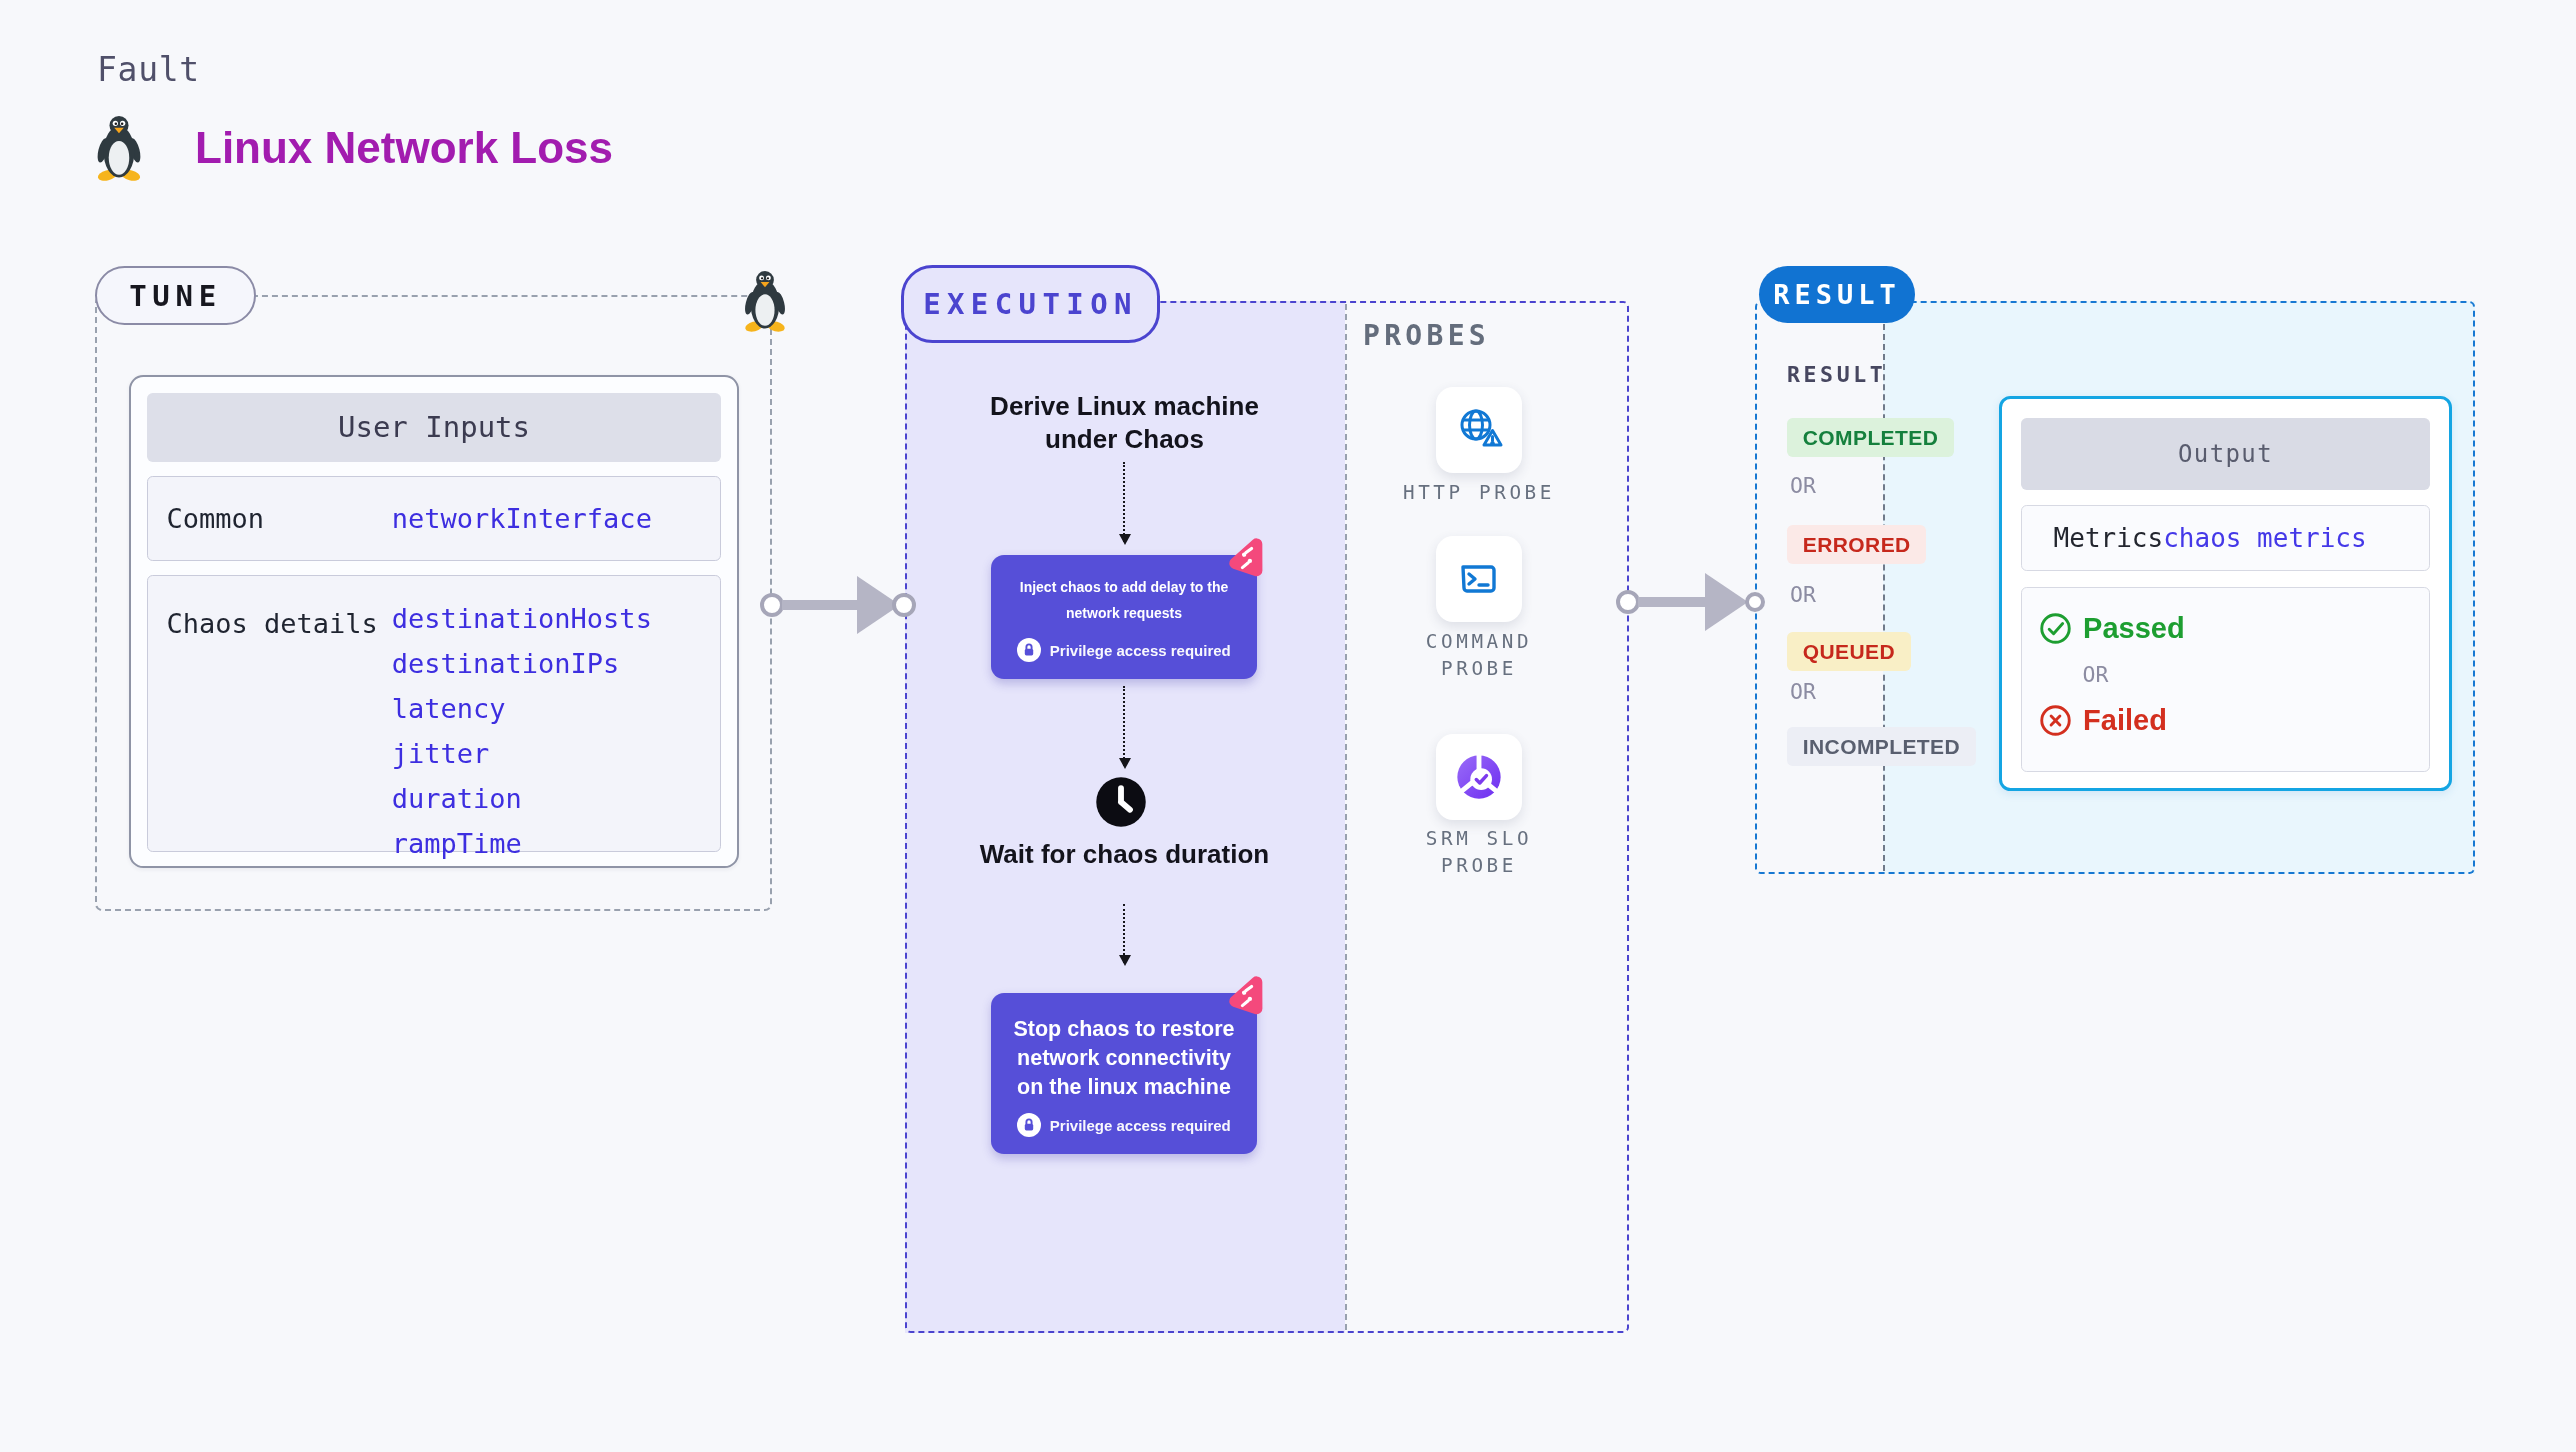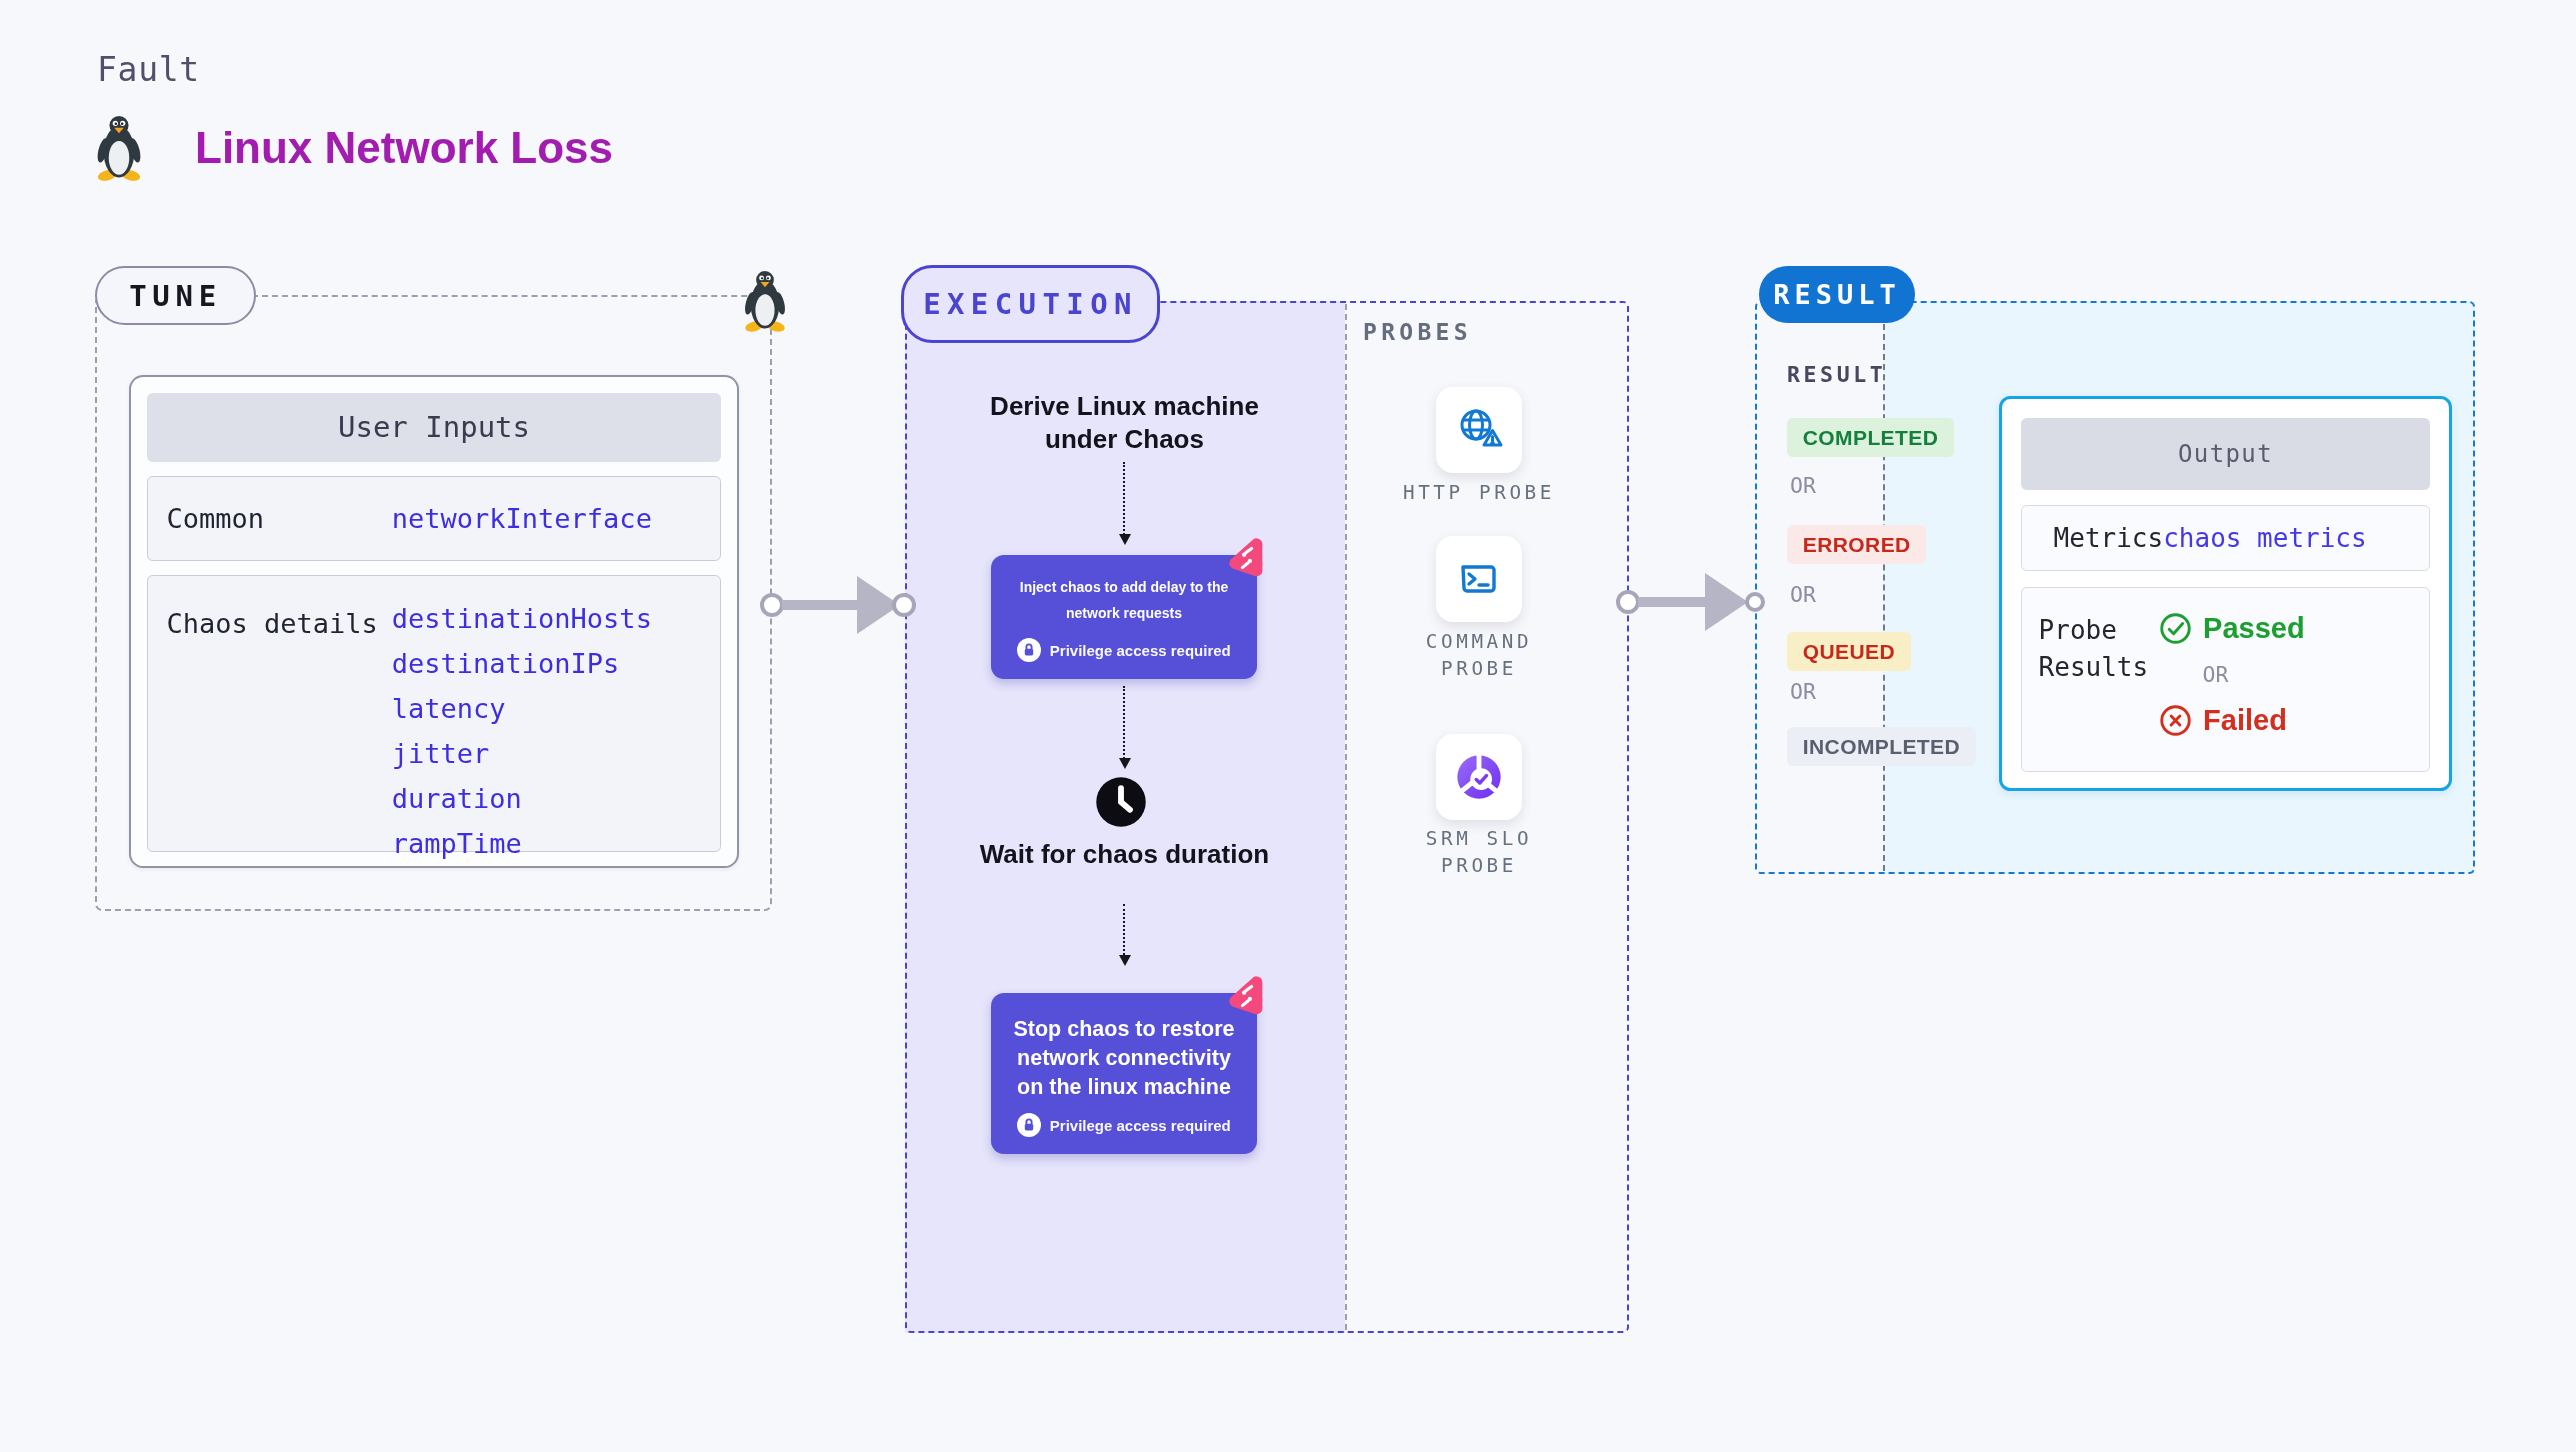--- a/index.html
+++ b/index.html
@@ -69,21 +69,21 @@
   .chaos-box.stop { top:969px; padding-top:21.5px;margin-top:24px; }
   .chaos-box .btxt { color:#fff; font-size:14px; font-weight:700; text-align:center; line-height:26.5px; }
   .priv { display:flex; align-items:center; justify-content:center; gap:8.6px; margin-top:11.5px; }
   .priv svg { width:24px; height:24px; }
   .priv span { color:#fff; font-size:15px; font-weight:600; opacity:.96; }
   .chaos-logo { position:absolute; right:-11.5px; top:-18.6px; width:44px; height:44px; transform:rotate(-4deg); }
   .clock { position:absolute; left:1094px; top:775px; width:54px; height:54px; z-index:4; }
 
   
   .probes-heading { position:absolute; left:1363px; top:319px; font-family:"DejaVu Sans Mono",monospace;
-                    font-size:23px; font-weight:700; color:#646d7c; letter-spacing:4.3px; }
+                    font-size:28px; font-weight:700; color:#646d7c; letter-spacing:4.3px; }
   .probe-card { position:absolute; left:1436px; width:86px; height:86px; background:#ffffff; border-radius:17px;
                 box-shadow:0 4.3px 11.5px rgba(50,60,90,.12); display:flex; align-items:center; justify-content:center; }
   .probe-card svg { width:52px; height:52px; }
   .probe-label { position:absolute; left:1385px; width:188px; text-align:center; font-family:"DejaVu Sans Mono",monospace;
                  font-size:19.3px; font-weight:500; color:#67707f; letter-spacing:3.6px; line-height:27px; }
 
   
   .result-border { position:absolute; left:1755px; top:301px; width:720px; height:573px;
                    border:2.9px dashed #1778d2; border-radius:5.7px; z-index:3; }
   .output-panel { position:absolute; left:1883px; top:301px; width:592px; height:573px; background:#e9f6fd; }
@@ -307,21 +307,20 @@
   <span class="or" style="top:679px;">OR</span>
   <span class="badge" style="top: 727px; background: rgb(236, 238, 245); color: rgb(89, 95, 111);">INCOMPLETED</span>
 
   <div class="output-card">
     <div class="out-head">Output</div>
     <div class="out-row row-metrics">
       <div class="lbl">Metrics</div>
       <div class="metrics-value">chaos metrics</div>
     </div>
     <div class="out-row row-probe">
-      <div class="lbl">Probe Results</div>
       <div class="pr-col">
         <div class="pr-line passed">
           <svg viewBox="0 0 24 24" fill="none" stroke="#1d9e31" stroke-width="2.1" stroke-linecap="round" stroke-linejoin="round">
             <circle cx="12" cy="12" r="10"></circle>
             <path d="M7.4 12.6 l3.2 3.2 6.6 -7.4"></path>
           </svg>
           <span>Passed</span>
         </div>
         <div class="or-inline">OR</div>
         <div class="pr-line failed">

